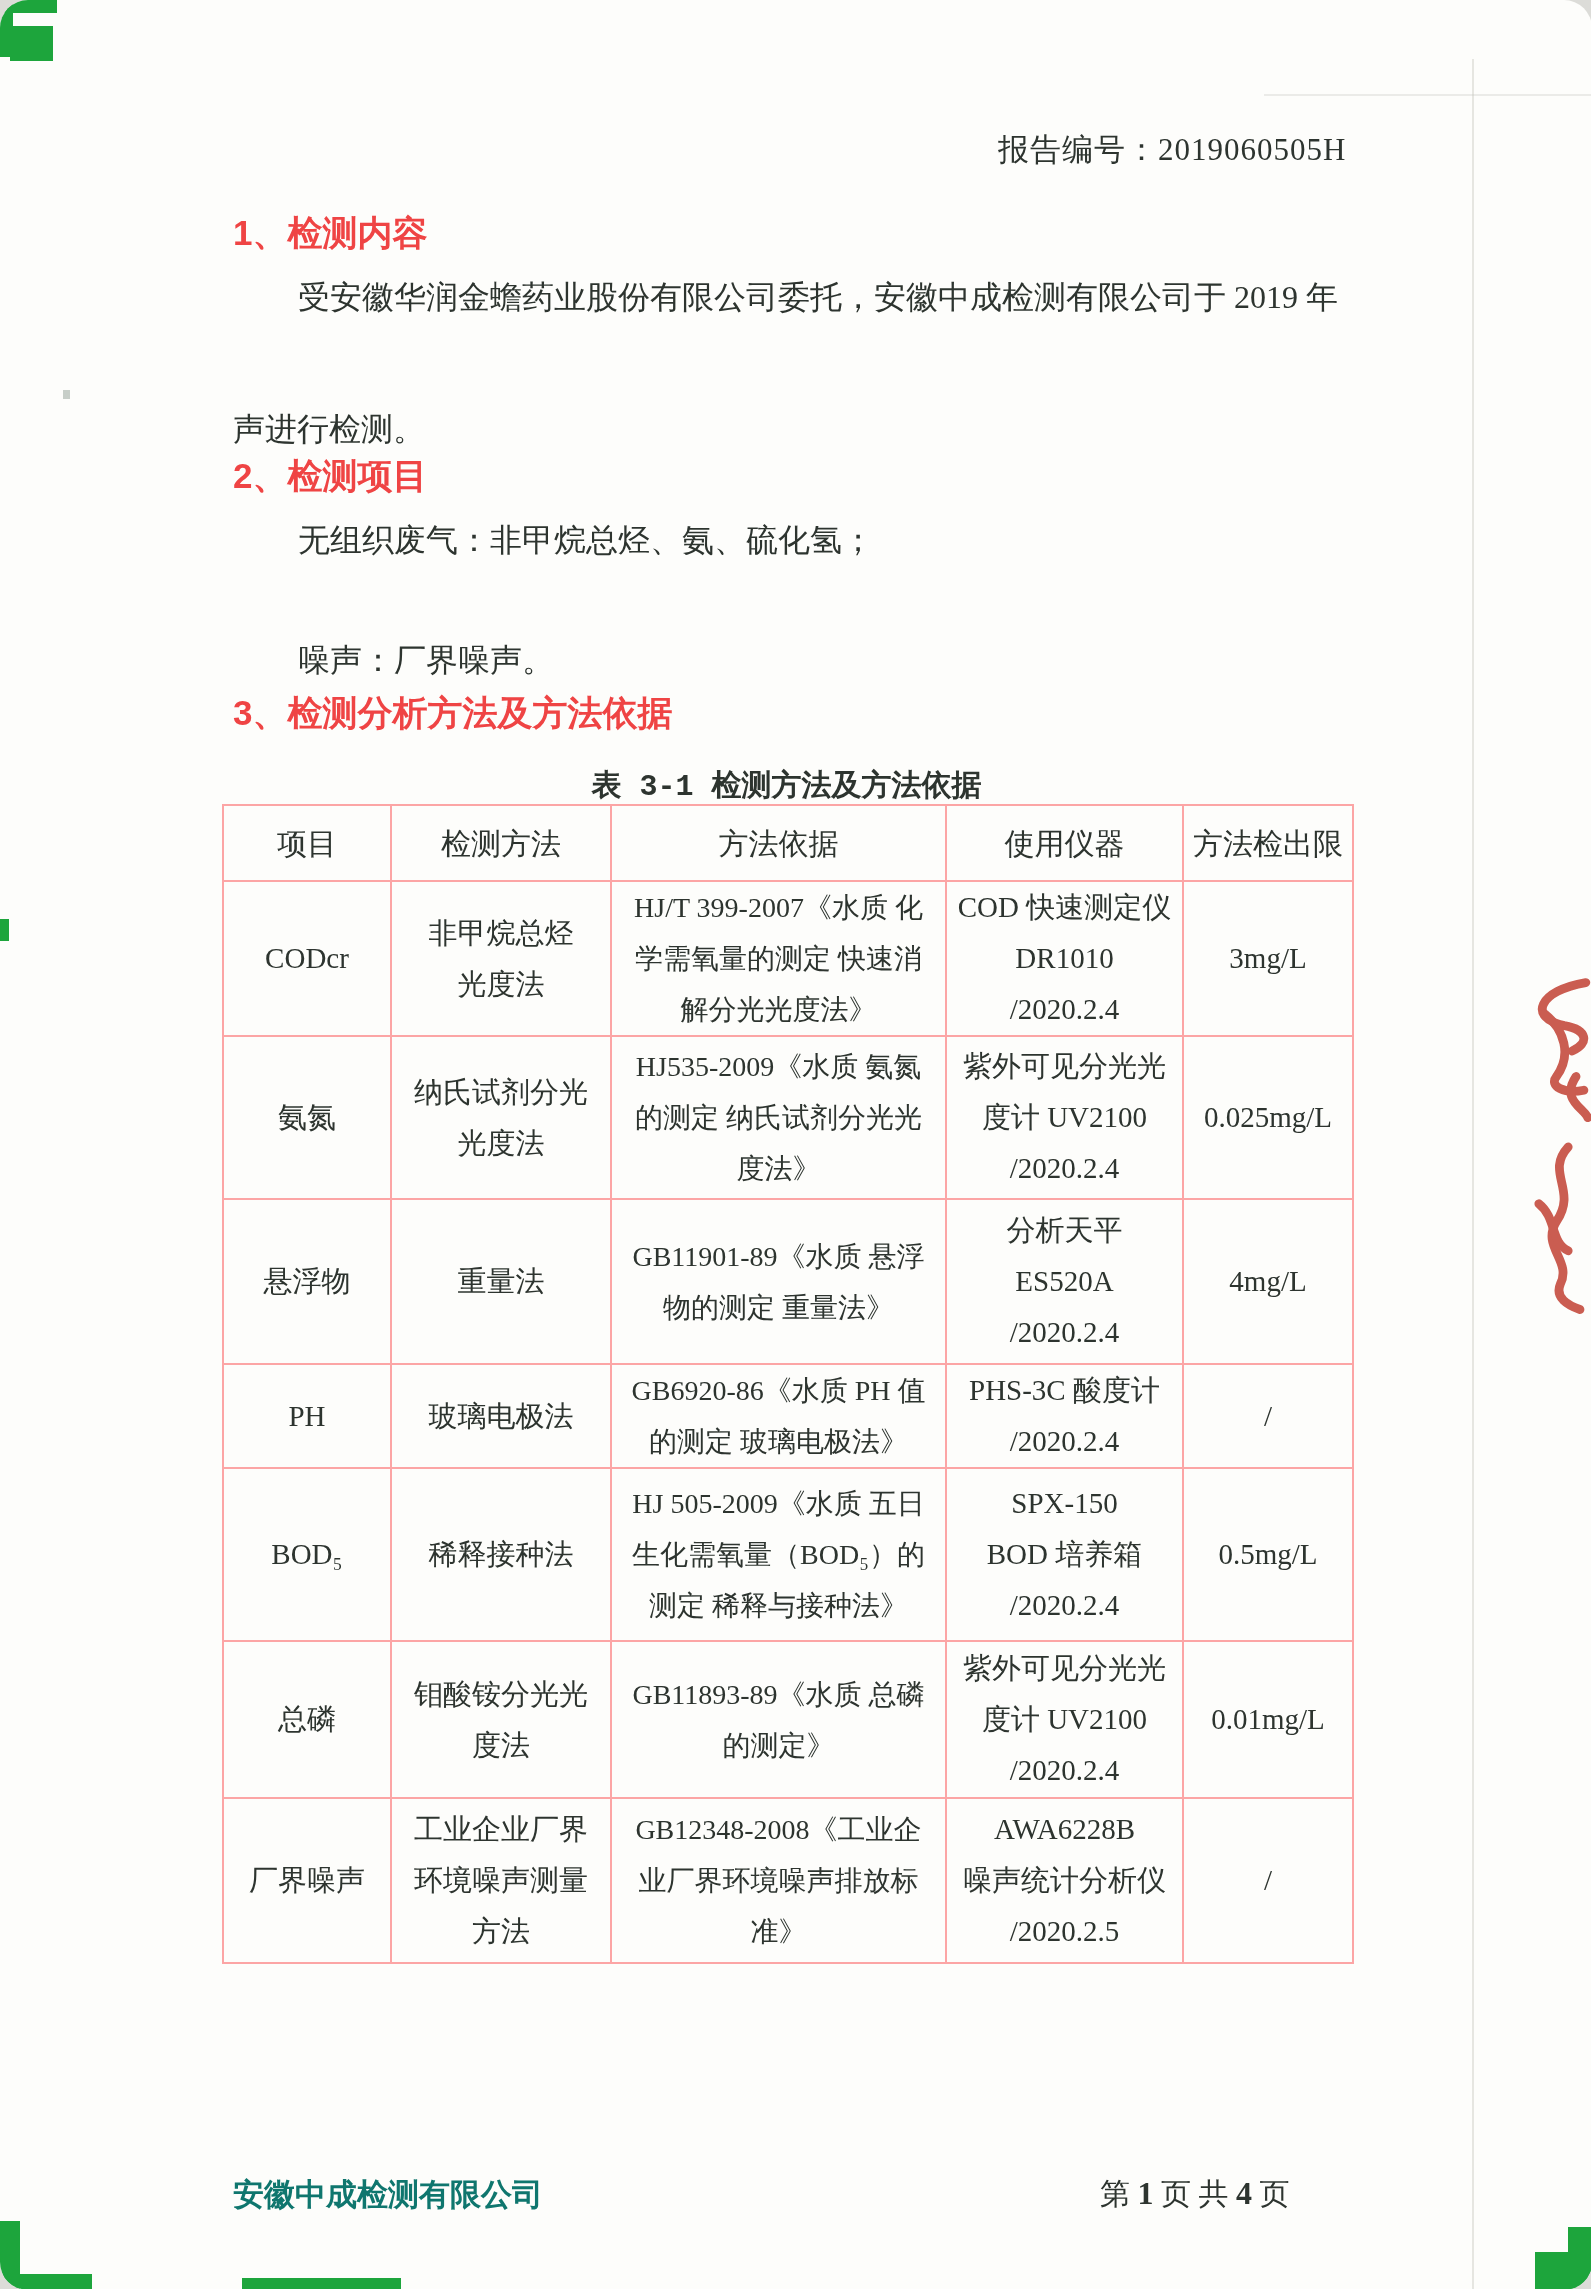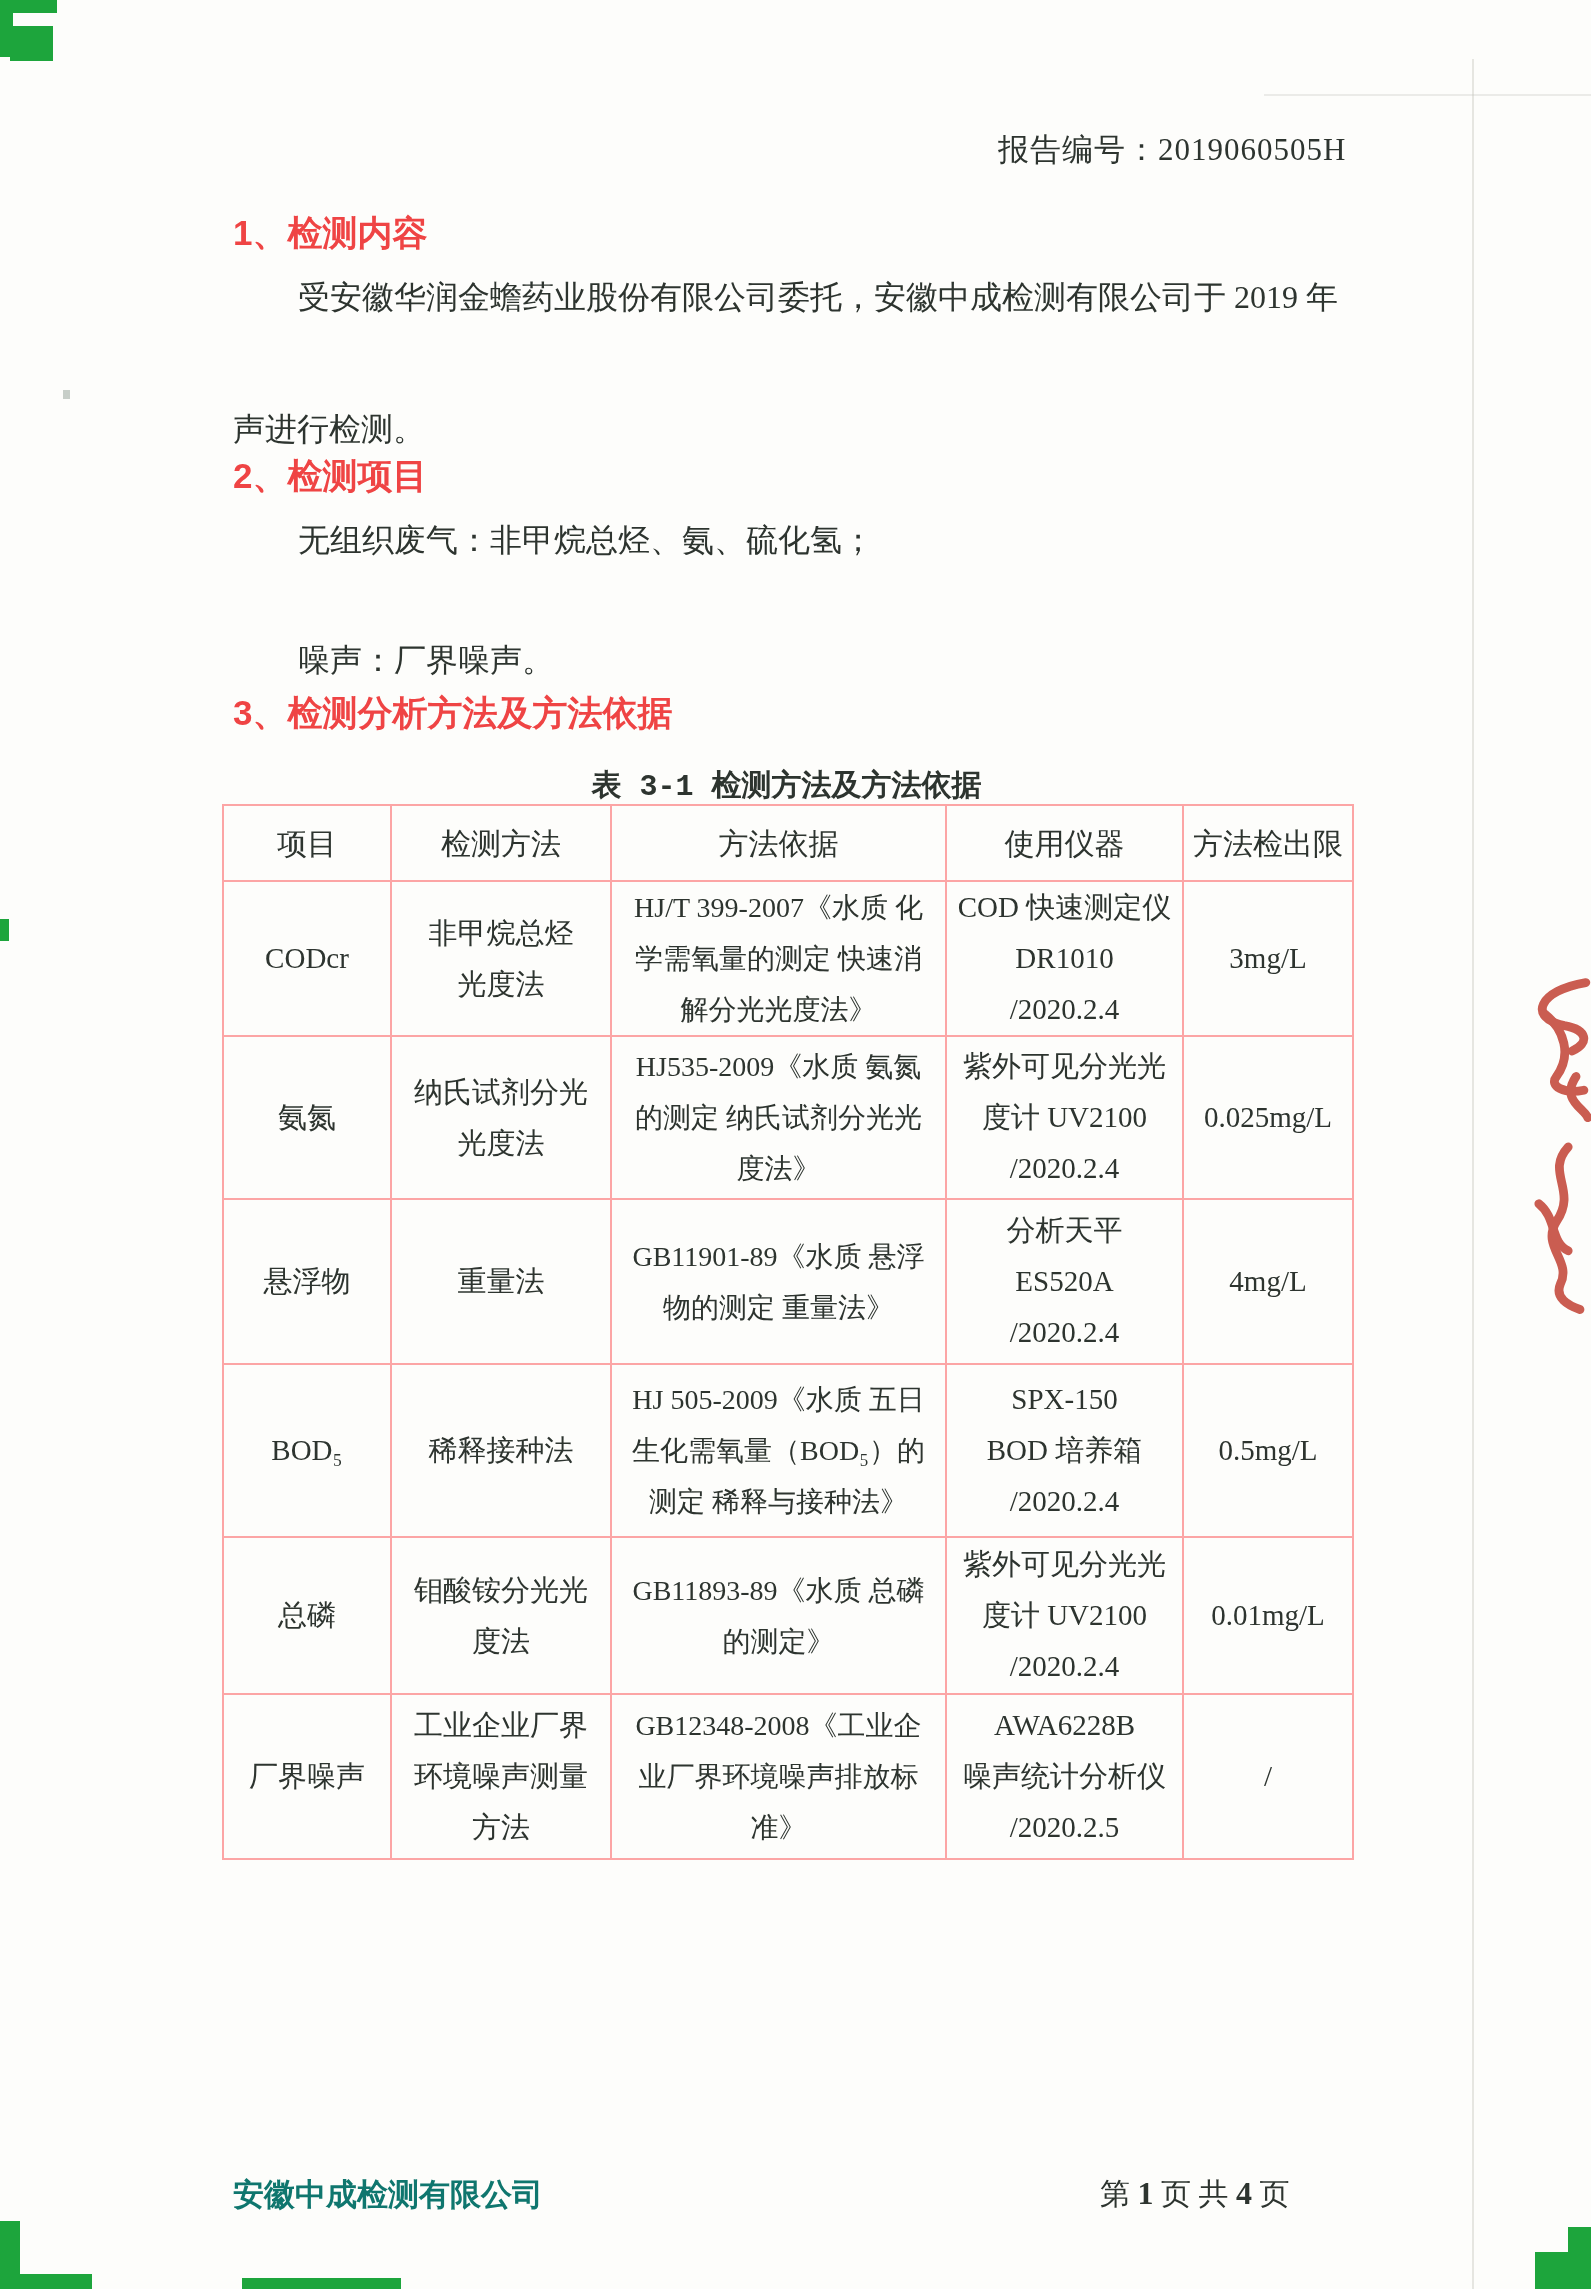--- a/index.html
+++ b/index.html
@@ -1,20 +1,21 @@
 <!DOCTYPE html>
 <html><head>
 <meta charset="utf-8">
 <style>
   html,body { margin:0; padding:0; background:#dcdcd8; }
   .page {
     position:relative; width:1592px; height:2290px; margin:0 auto;
     background:#fdfdfb; overflow:hidden;
     font-family:"Liberation Serif","DejaVu Serif",serif;
     color:#2d342f;
+    border-radius:28px;
   }
   .abs { position:absolute; white-space:nowrap; }
   .report-no { top:129px; left:998px; font-size:31px; letter-spacing:1px; }
   .h-sec {
     font-family:"Liberation Sans","DejaVu Sans",sans-serif;
     font-weight:bold; font-size:35px; color:#ef4444;
   }
   .h1 { top:210px; left:233px; }
   .h2 { top:453px; left:233px; }
   .h3 { top:690px; left:233px; }
@@ -149,20 +150,29 @@
     <tr class="r3">
       <td>悬浮物</td>
       <td>重量法</td>
       <td class="c-basis">GB11901-89《水质 悬浮
 物的测定 重量法》</td>
       <td>分析天平
 ES520A
 /2020.2.4</td>
       <td>4mg/L</td>
     </tr>
+    <tr class="r4">
+      <td>PH</td>
+      <td>玻璃电极法</td>
+      <td class="c-basis">GB6920-86《水质 PH 值
+的测定 玻璃电极法》</td>
+      <td>PHS-3C 酸度计
+/2020.2.4</td>
+      <td>/</td>
+    </tr>
     <tr class="r5">
       <td>BOD₅</td>
       <td>稀释接种法</td>
       <td class="c-basis">HJ 505-2009《水质 五日
 生化需氧量（BOD₅）的
 测定 稀释与接种法》</td>
       <td>SPX-150
 BOD 培养箱
 /2020.2.4</td>
       <td>0.5mg/L</td>

